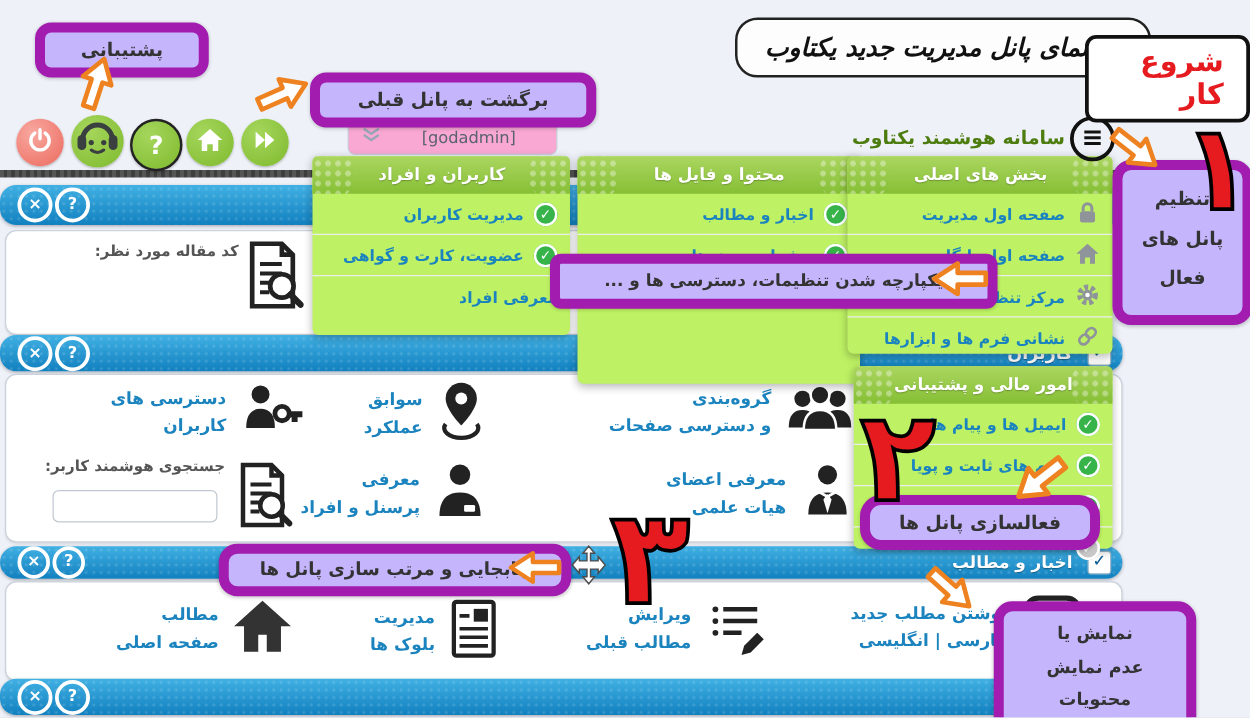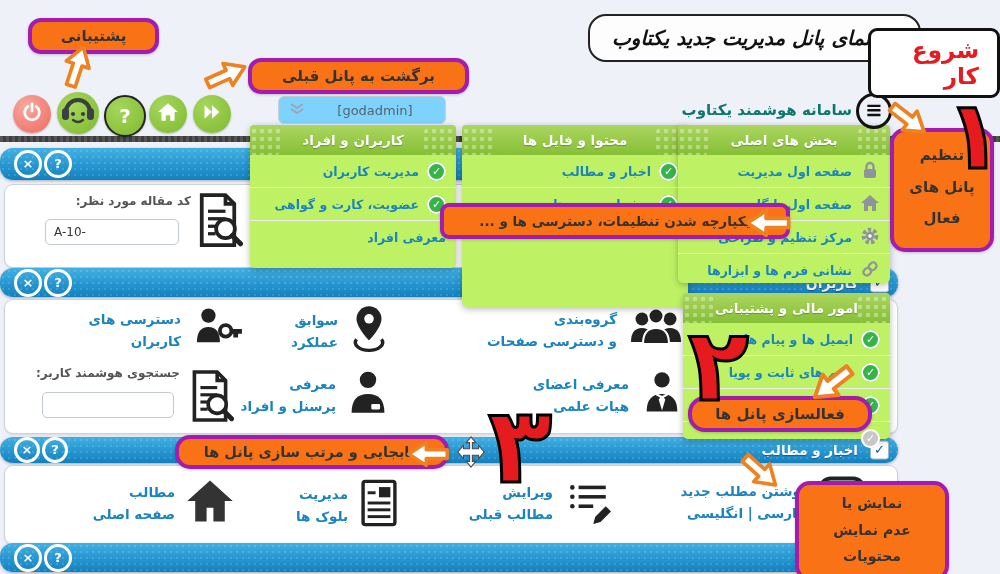--- a/index.html
+++ b/index.html
@@ -39,59 +39,58 @@
        background:radial-gradient(rgba(255,255,255,.45) 2px,transparent 2.6px);background-size:8px 8px;opacity:.8;}
   .mhead::before{right:-8px}.mhead::after{left:-8px}
   .mitem{display:flex;align-items:center;justify-content:flex-start;height:32px;padding:0 10px;
        border-bottom:1px solid #ededed;color:#1b84bf;font-weight:bold;font-size:12.5px;gap:8px;cursor:pointer;}
   .mitem:last-child{border-bottom:none;}
   .gcheck,.graycheck{width:19px;height:19px;border-radius:50%;background:#36b44a;color:#fff;
        font-size:11px;line-height:19px;text-align:center;font-weight:bold;flex:0 0 auto;
        box-shadow:0 0 0 2px #fff inset;}
   .graycheck{background:#c7c7c7;}
   
-  .callout{position:absolute;background:#f97316;border:4px solid #a21caf;border-radius:13px;color:#333;
+  .callout{position:absolute;background:#c4b5fd;border:8px solid #a21caf;border-radius:13px;color:#333;
        font-weight:bold;font-size:14px;padding:5px 14px;text-align:center;
        box-shadow:0 1px 3px rgba(0,0,0,.2);z-index:12;}
   .bignum{position:absolute;color:#e51b20;font-weight:bold;line-height:1;z-index:13;
        -webkit-text-stroke:3px #000;}
   .oarrow{position:absolute;z-index:12;}
   .startbox{position:absolute;background:#fff;border:3px solid #111;border-radius:9px;
        color:#e51b20;font-weight:bold;font-size:23px;padding:6px 18px;z-index:12;}
   .guidebox{position:absolute;background:#fdfdfd;border:2.5px solid #222;border-radius:18px;
        color:#111;font-family:"DejaVu Serif",serif;font-style:italic;font-weight:bold;
        font-size:20px;padding:10px 22px;z-index:12;}
   
   .tbtn{position:absolute;width:38px;height:38px;border-radius:50%;display:flex;align-items:center;
        justify-content:center;cursor:pointer;box-shadow:0 1px 2px rgba(0,0,0,.25);}
   .green{background:radial-gradient(circle at 35% 30%,#a5d65c,#7fba2e);}
   .red{background:radial-gradient(circle at 35% 30%,#f8a8a0,#ec6a5e);}
   .helpbtn{border:2.5px solid #222;color:#fff;font-weight:bold;font-size:20px;}
-  .dd{position:absolute;background:#7dd3fc;border:1px solid #c9cfd8;border-radius:6px;display:flex;
+  .dd{position:absolute;background:#f9a8d4;border:1px solid #c9cfd8;border-radius:6px;display:flex;
       align-items:center;direction:ltr;padding:0 10px;gap:10px;color:#5a6270;font-size:13px;}
   .hamb{position:absolute;width:30px;height:30px;border:3px solid #111;border-radius:50%;
       color:#111;font-size:21px;font-weight:bold;text-align:center;line-height:28px;cursor:pointer;z-index:6;}
-  .apptitle{position:absolute;color:#0f766e;font-weight:bold;font-size:15px;}
+  .apptitle{position:absolute;color:#4d7c0f;font-weight:bold;font-size:15px;}
   .darkbar{position:absolute;left:0;top:136px;width:1000px;height:6px;
       background:repeating-linear-gradient(90deg,#555 0 3px,#3e3e3e 3px 6px);}
 </style>
 </head>
 <body>
 
 <div class="stage">
 
   <div class="darkbar"></div>
 
   <div class="bar" style="top:148px;height:32px;">
     <span class="ctrl" style="left:14px;">×</span>
     <span class="ctrl" style="left:44px;">?</span>
   </div>
   <div class="card" style="left:4px;top:184px;width:748px;height:82px;">
     <div class="flabel" style="left:36px;top:9px;width:150px;">کد مقاله مورد نظر:</div>
-    <input class="inp" style="left: 40px; top: 34px; width: 134px;" value="A-10-">
     <span class="abs" style="left:188px;top:6px;">
       <svg width="50" height="58" viewBox="0 0 40 46">
         <path d="M7 3 h19 l7 7 v33 H7 Z" fill="#fff" stroke="#222" stroke-width="3"></path>
         <path d="M26 3 v7 h7" fill="none" stroke="#222" stroke-width="3"></path>
         <line x1="12" y1="16" x2="26" y2="16" stroke="#222" stroke-width="2.6"></line>
         <line x1="12" y1="22" x2="26" y2="22" stroke="#222" stroke-width="2.6"></line>
         <line x1="12" y1="28" x2="20" y2="28" stroke="#222" stroke-width="2.6"></line>
         <line x1="12" y1="34" x2="18" y2="34" stroke="#222" stroke-width="2.6"></line>
         <circle cx="26" cy="30" r="7.5" fill="#fff" stroke="#222" stroke-width="3"></circle>
         <line x1="31.5" y1="35.5" x2="38" y2="42" stroke="#222" stroke-width="4" stroke-linecap="round"></line>

